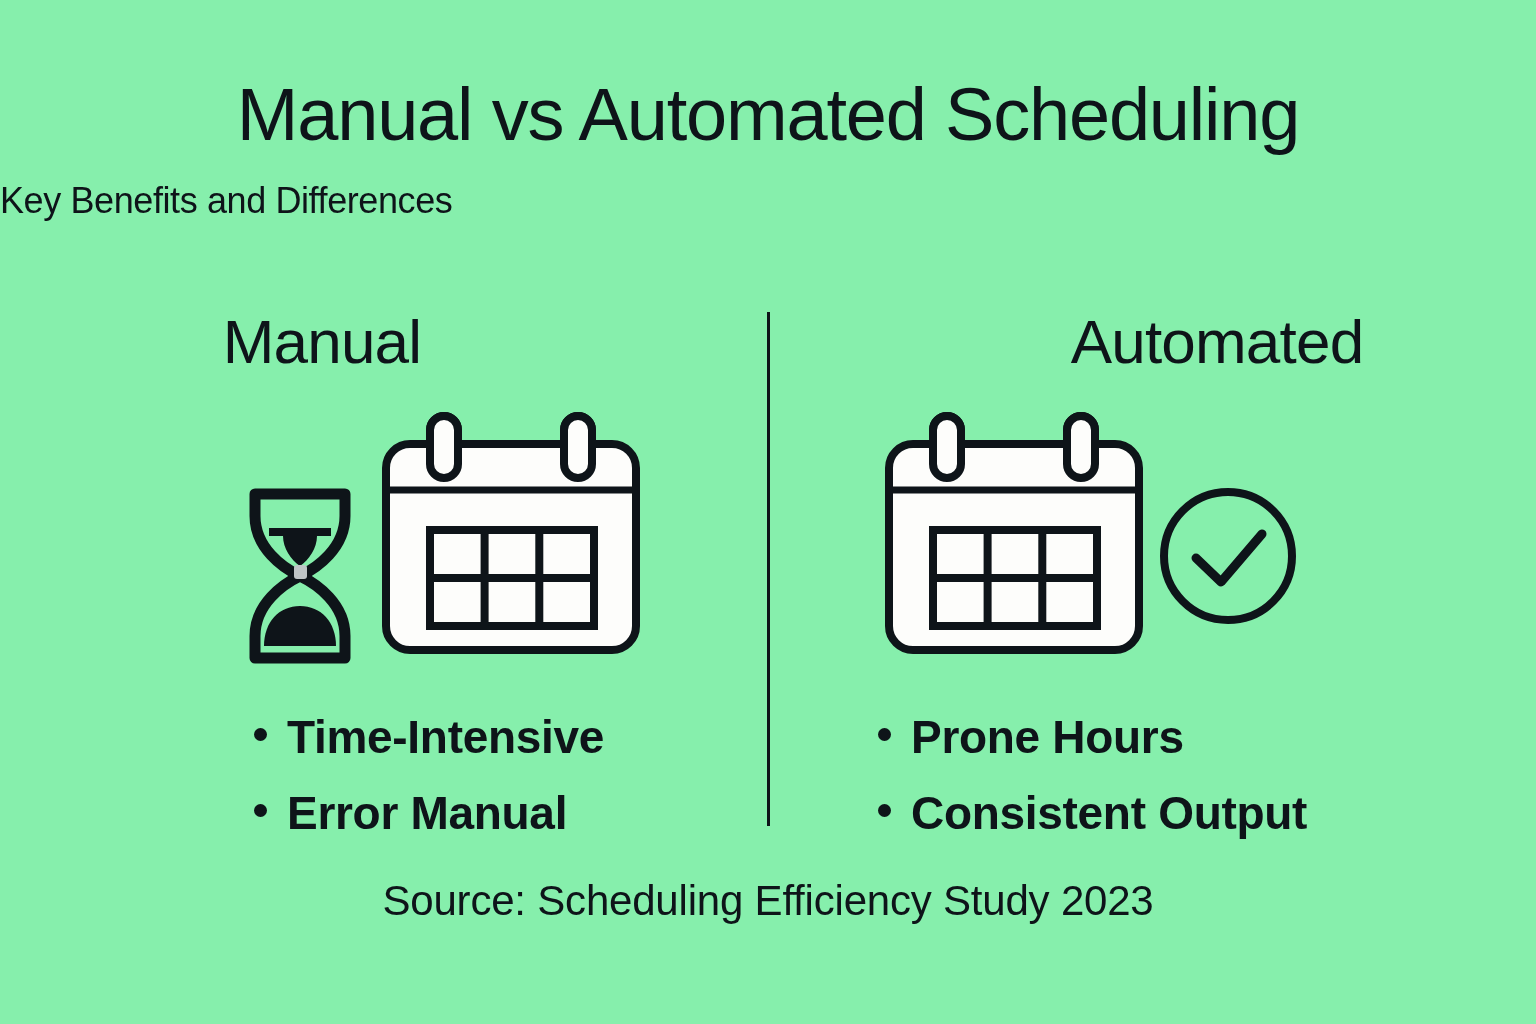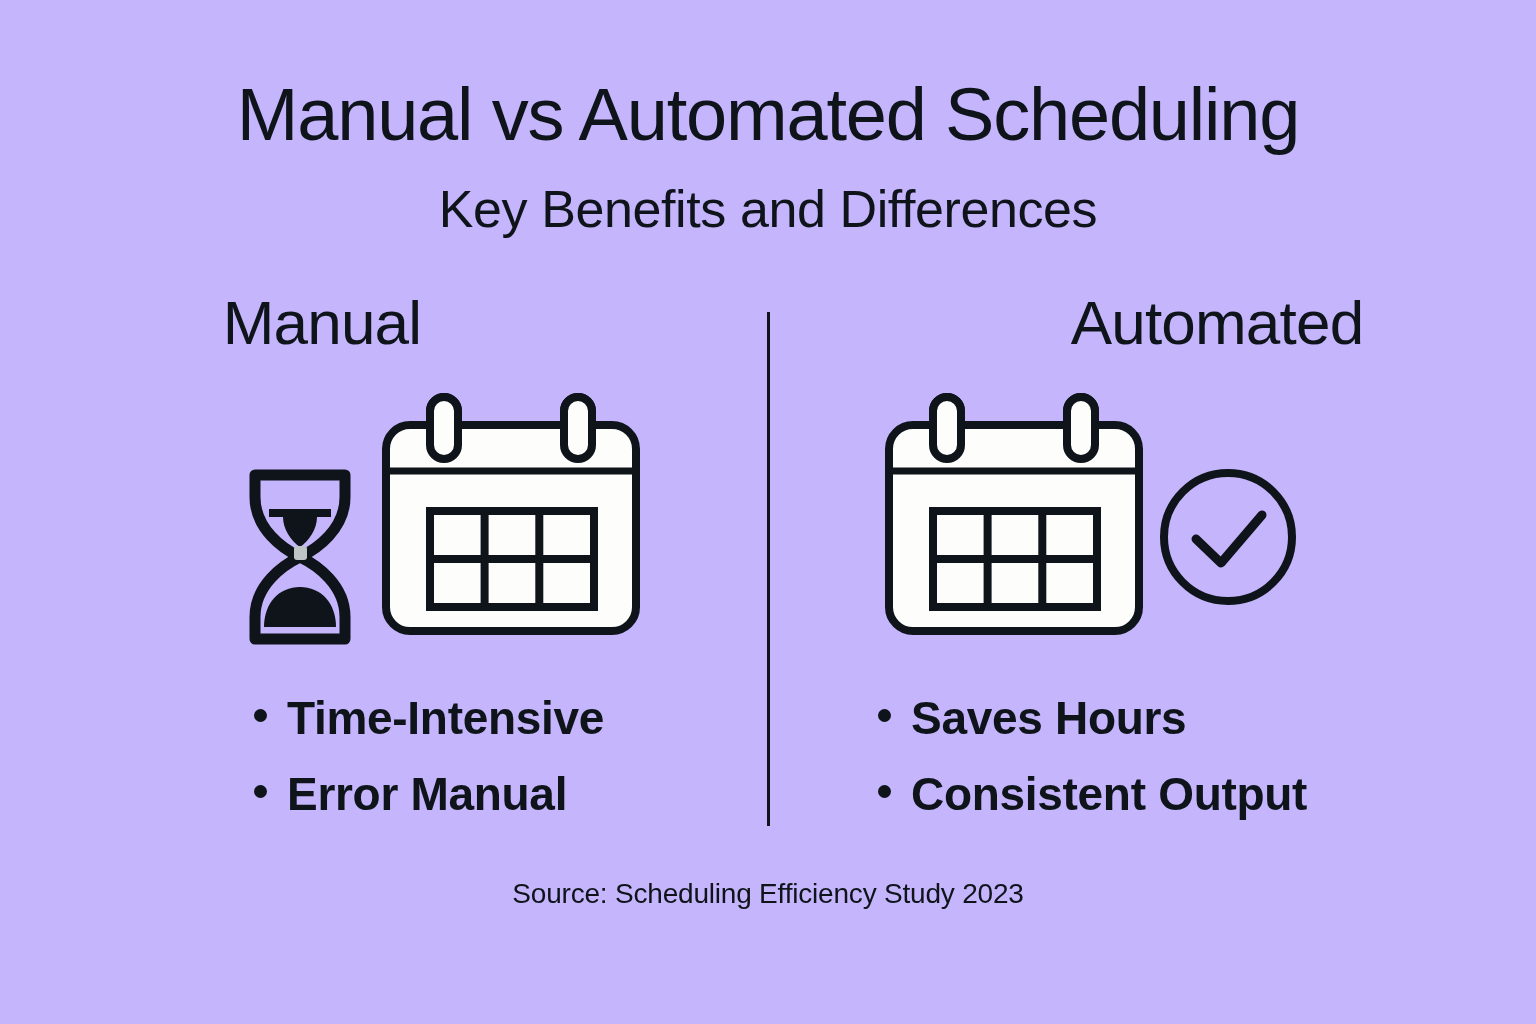--- a/index.html
+++ b/index.html
@@ -12,21 +12,21 @@
     background: #FDFDFB;
     font-family: "Liberation Sans", sans-serif;
     color: #0E1419;
     overflow: hidden;
   }
 
   #infographic {
     position: relative;
     width: 1536px;
     height: 1024px;
-    background: #c4b5fd;
+    background: #86efac;
   }
 
   
   .title {
     position: absolute;
     top: 78px;
     left: 0;
     width: 1536px;
     text-align: center;
     font-size: 74px;
@@ -34,43 +34,42 @@
     letter-spacing: -1.2px;
     line-height: 1.0;
     color: #0E1419;
     white-space: nowrap;
   }
   .subtitle {
     position: absolute;
     top: 183px;
     left: 0;
     width: 1536px;
-    text-align: center;
-    font-size: 52px;
+    font-size: 36px;
     font-weight: 400;
     letter-spacing: -0.4px;
     line-height: 1.0;
     color: #0E1419;
     white-space: nowrap;
   }
 
   
   .divider {
     position: absolute;
     left: 767px;
     top: 312px;
     width: 3px;
     height: 514px;
     background: #0E1419;
   }
 
   
   .column {
     position: absolute;
-    top: 292px;
+    top: 311px;
     width: 768px;
     height: 560px;
   }
   .column.left  { left: 0; }
   .column.right { left: 768px; }
 
   .col-heading {
     position: absolute;
     top: 0;
     width: 100%;
@@ -148,21 +147,21 @@
     flex: 0 0 auto;
   }
 
   
   .source {
     position: absolute;
     top: 880px;
     left: 0;
     width: 1536px;
     text-align: center;
-    font-size: 28px;
+    font-size: 42px;
     font-weight: 400;
     letter-spacing: -0.2px;
     line-height: 1.0;
     color: #0E1419;
     white-space: nowrap;
   }
 </style>
 </head>
 <body>
 
@@ -253,21 +252,21 @@
           <circle cx="70" cy="70" r="64" stroke="#0E1419" stroke-width="8" fill="none"></circle>
           <path d="M38 72 L63 96 L104 48" stroke="#0E1419" stroke-width="9" stroke-linecap="round" stroke-linejoin="round" fill="none"></path>
         </svg>
       </span>
 
     </div>
 
     <div class="bullets">
       <div class="bullet-item">
         <span class="bullet-dot"></span>
-        <span>Saves Hours</span>
+        <span>Prone Hours</span>
       </div>
       <div class="bullet-item">
         <span class="bullet-dot"></span>
         <span>Consistent Output</span>
       </div>
     </div>
 
   </div>
 
   <div class="source">Source: Scheduling Efficiency Study 2023</div>

